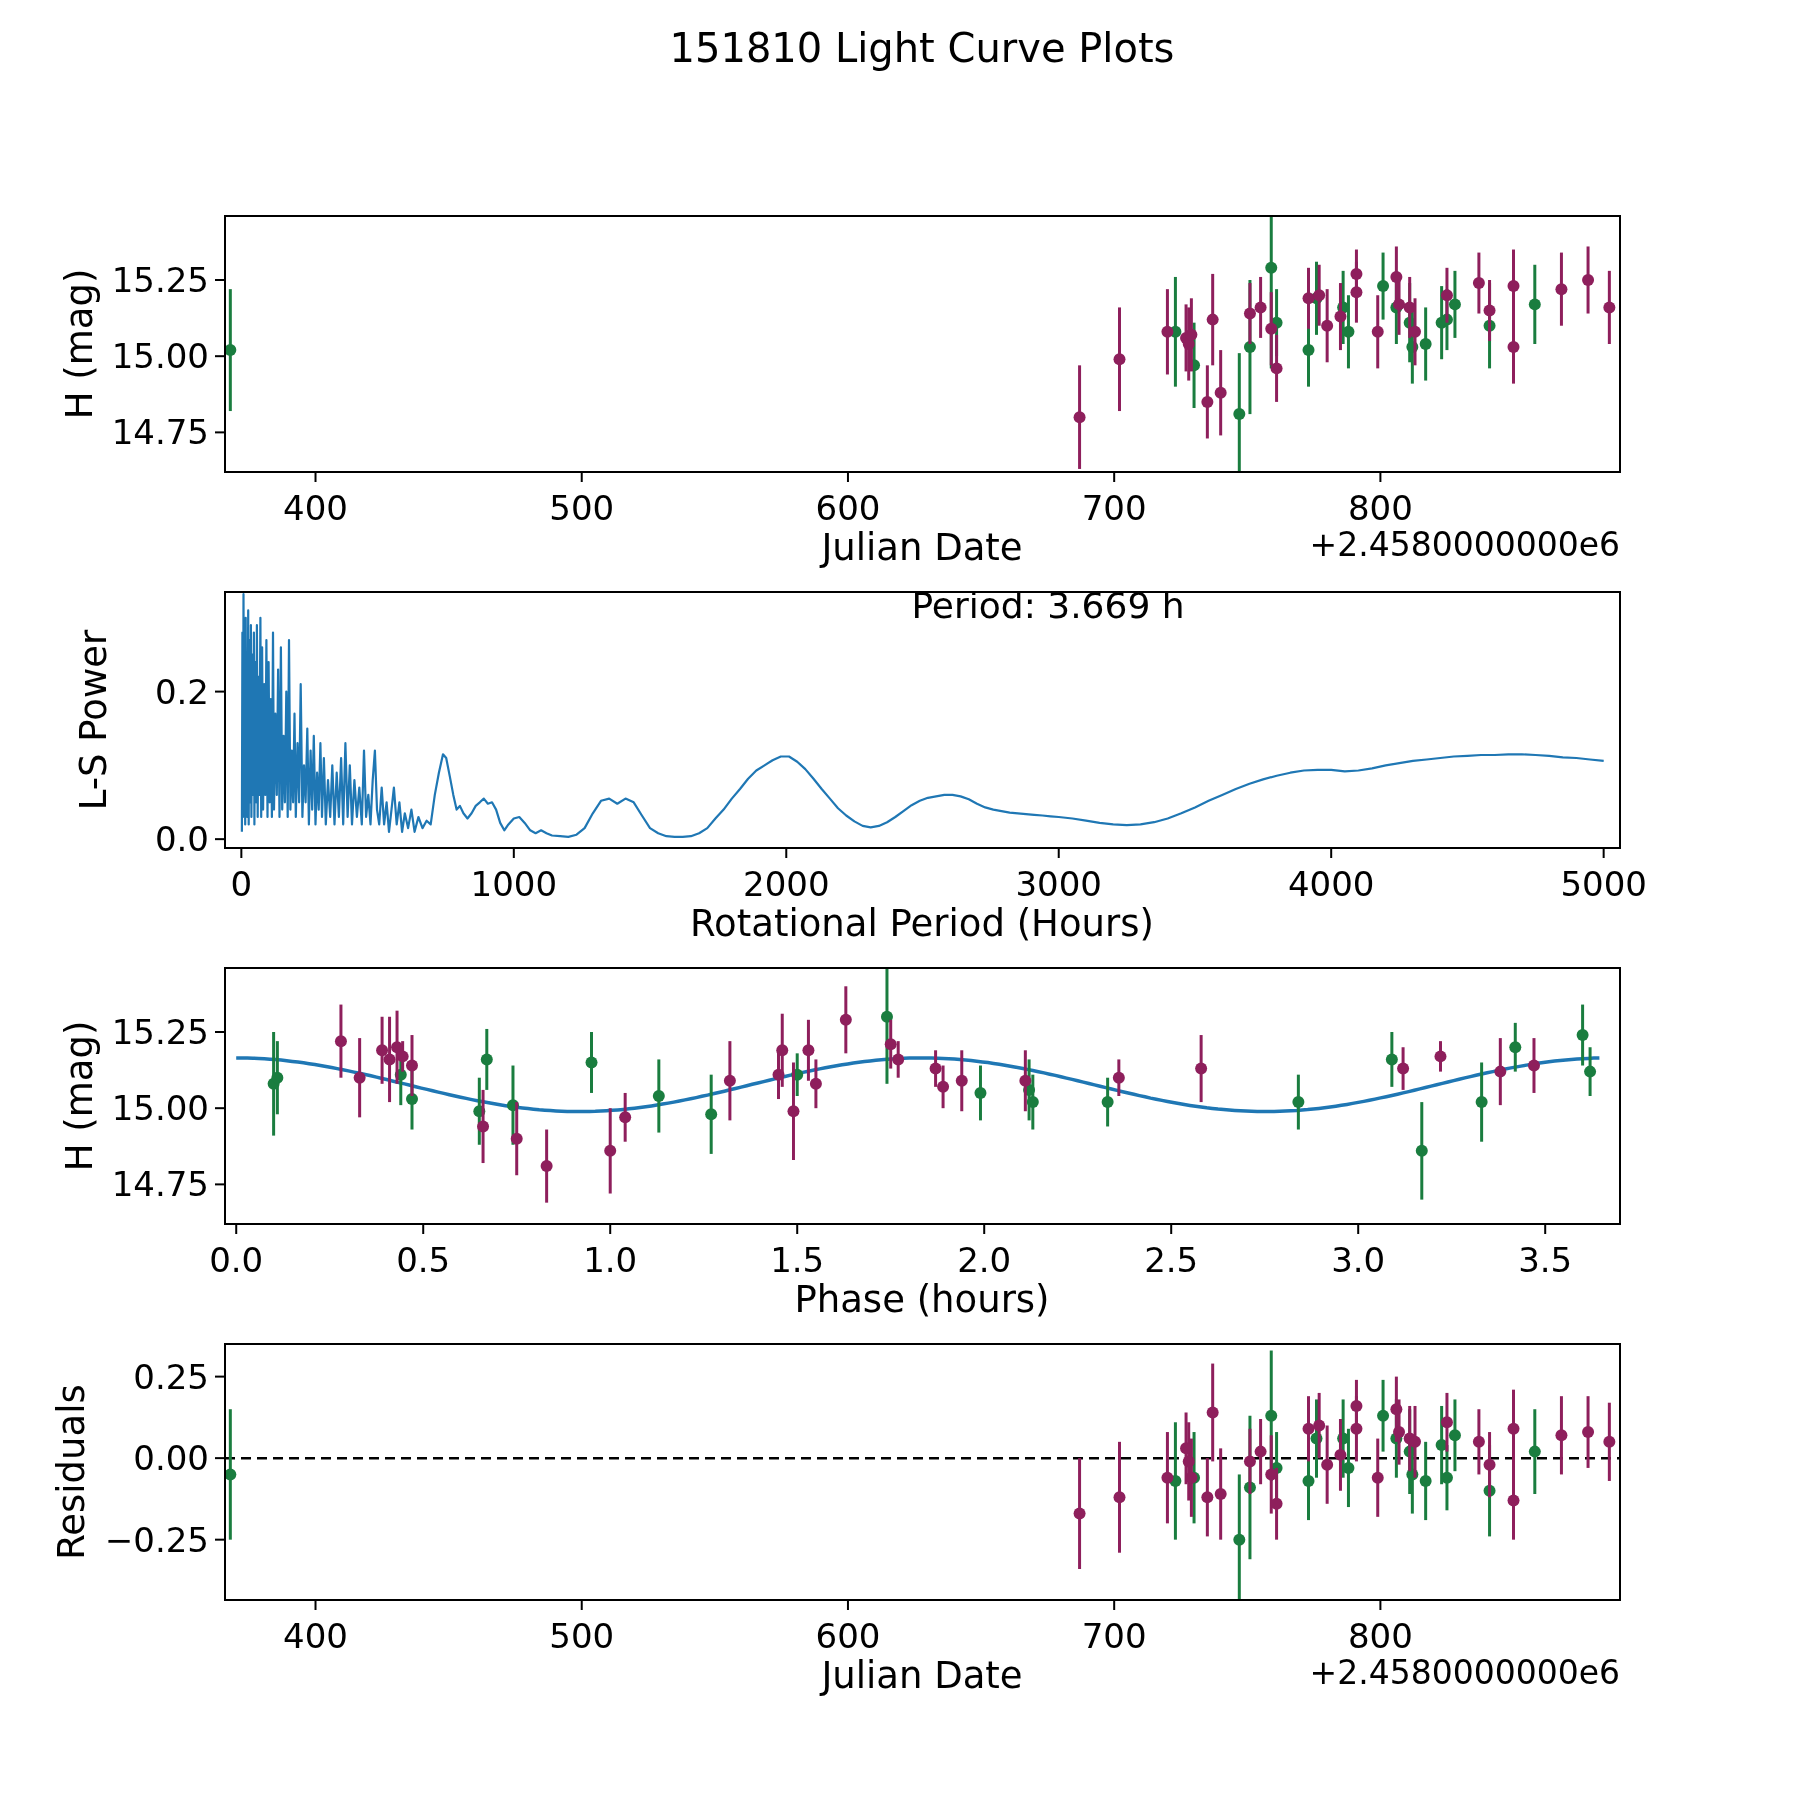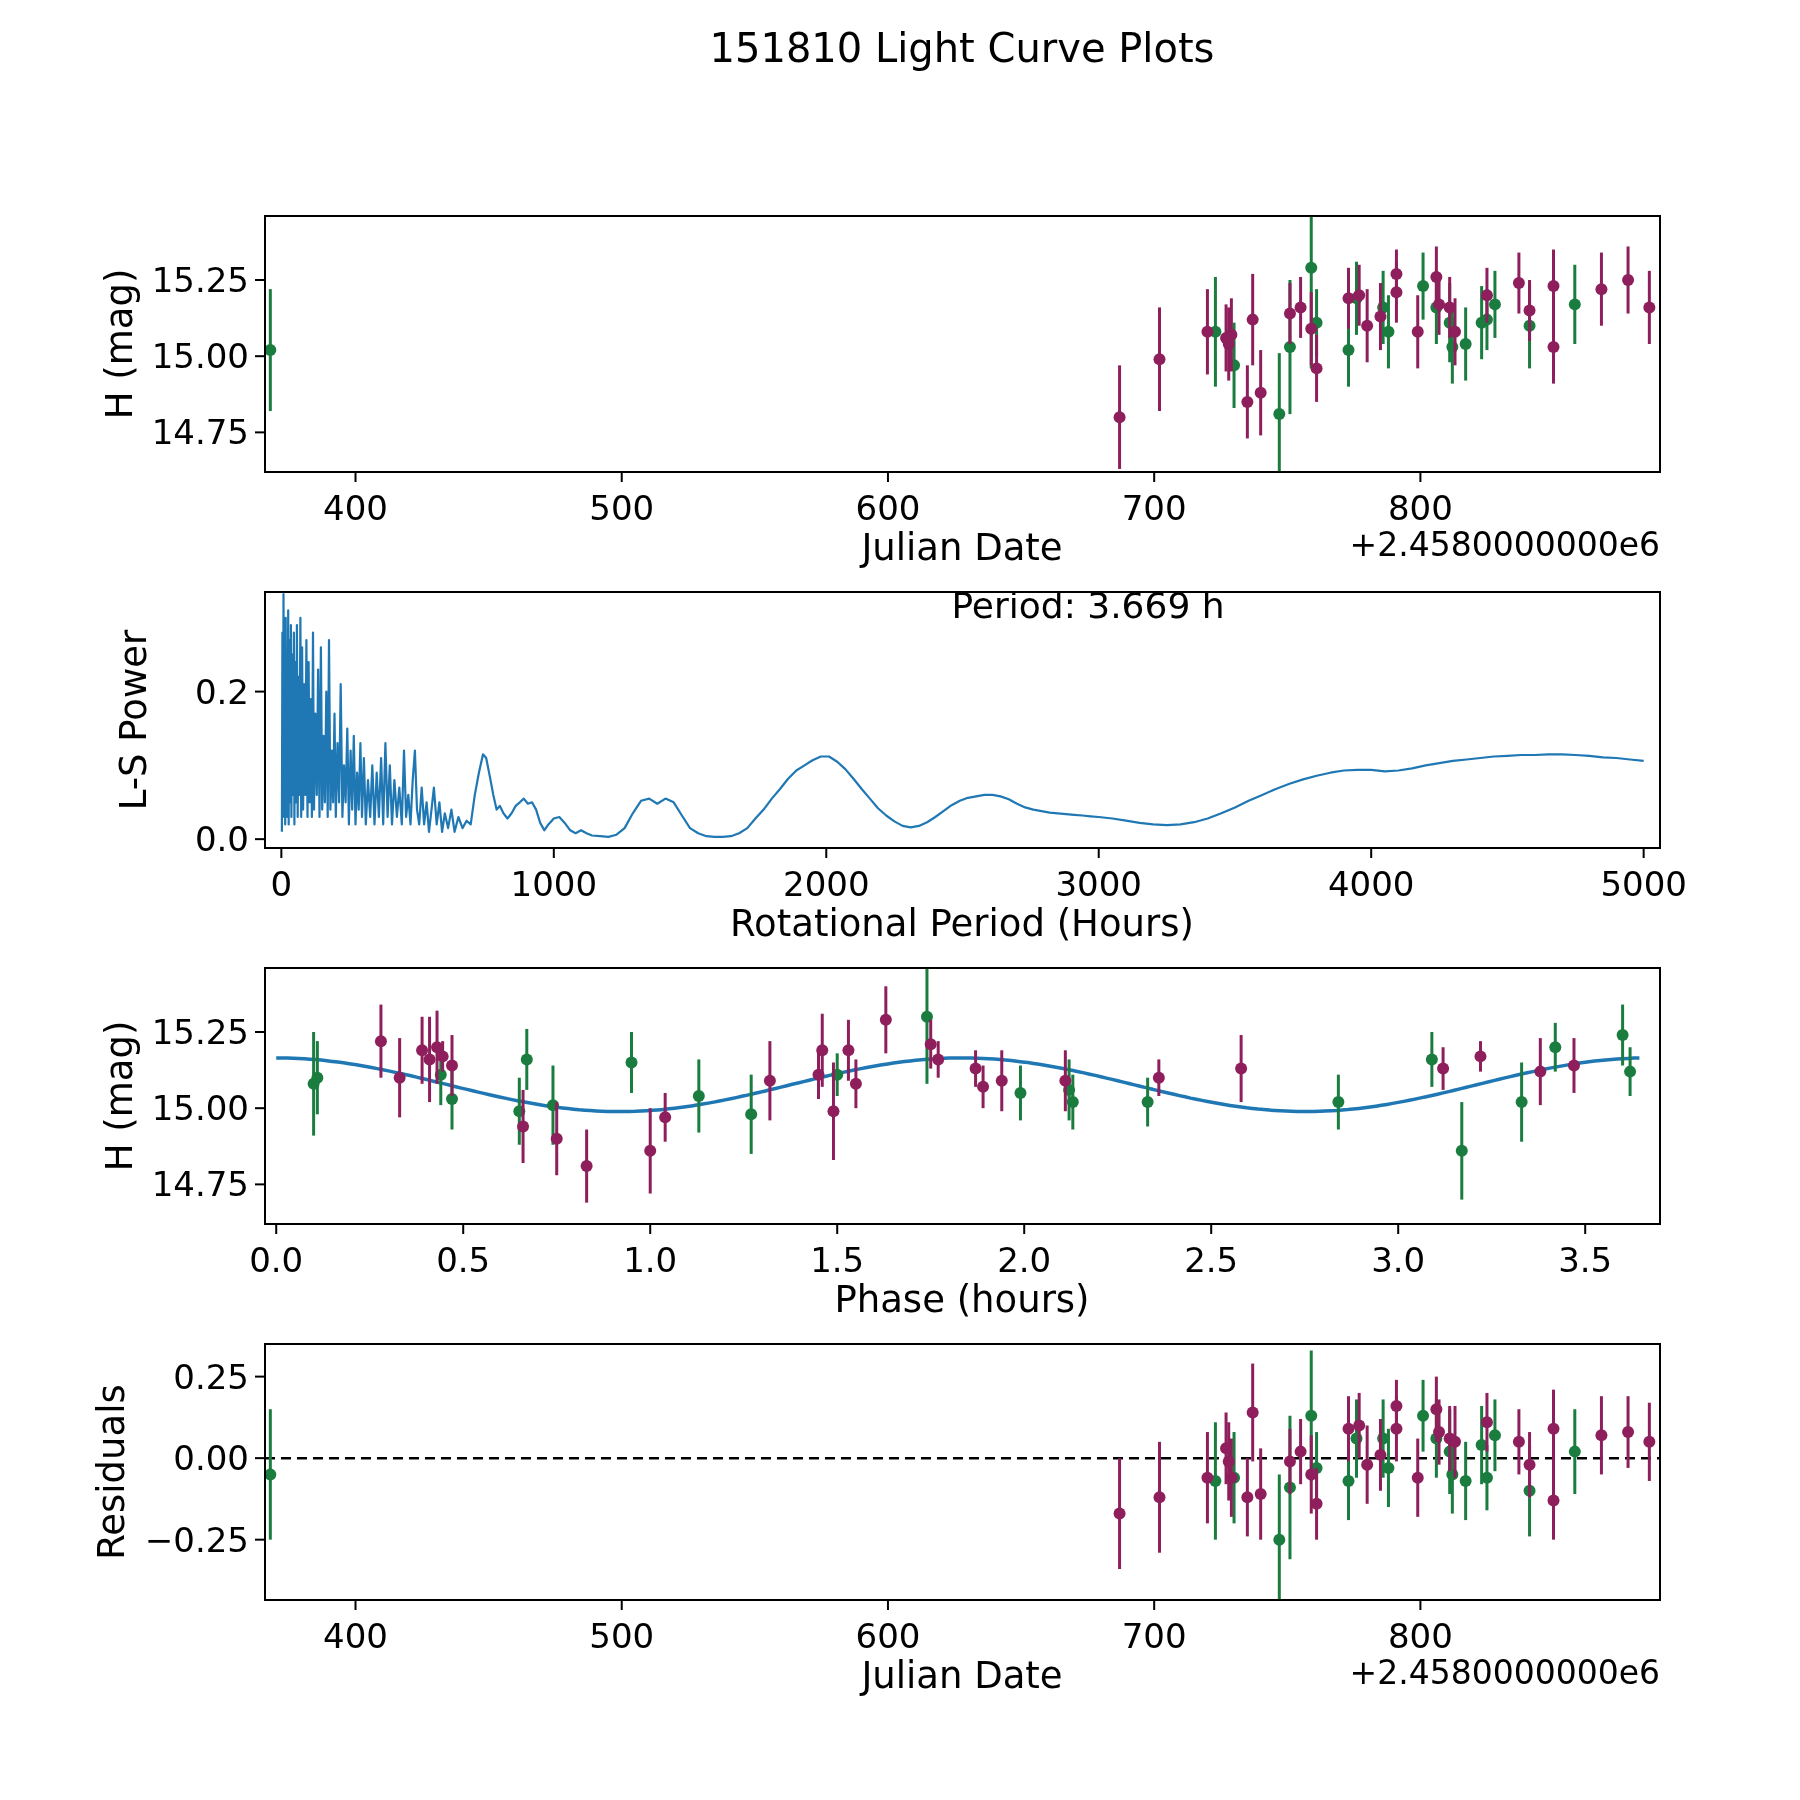--- a/index.html
+++ b/index.html
@@ -1,17 +1,17 @@
 <!DOCTYPE html>
 <html><head>
 <meta charset="utf-8">
 <style>
   html,body{margin:0;padding:0;background:#ffffff;}
   .fig{width:1532px;height:1800px;position:relative;background:#ffffff;
-       font-family:"DejaVu Sans","Liberation Sans",sans-serif;padding-left:40px;}
+       font-family:"DejaVu Sans","Liberation Sans",sans-serif;}
   svg{display:block;}
   text{fill:#000000;font-family:"DejaVu Sans","Liberation Sans",sans-serif;}
   .title-text{font-size:40px;}
   .axis-label{font-size:37px;}
   .tick-label{font-size:34px;}
   .offset-text{font-size:33px;}
   .annotation-text{font-size:36px;}
 </style>
 </head>
 <body>

